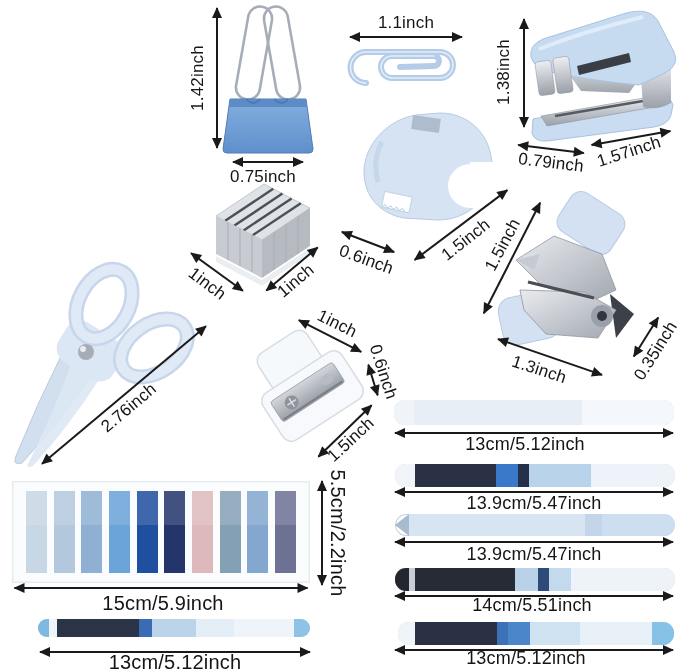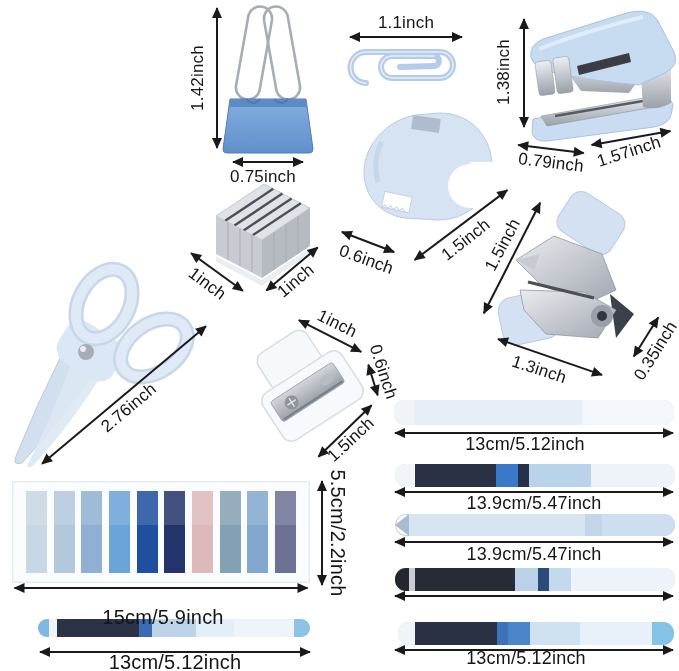--- a/index.html
+++ b/index.html
@@ -245,21 +245,22 @@
   <div class="lbl" style="left:466px;top:240px;transform:translate(-50%,-50%) rotate(-38deg)">1.5inch</div>
   <div class="lbl" style="left:503px;top:245px;transform:translate(-50%,-50%) rotate(-62deg)">1.5inch</div>
   <div class="lbl" style="left:539px;top:370px;transform:translate(-50%,-50%) rotate(18deg)">1.3inch</div>
   <div class="lbl" style="left:656px;top:351px;transform:translate(-50%,-50%) rotate(-58deg)">0.35inch</div>
   <div class="lbl" style="left:207px;top:284px;transform:translate(-50%,-50%) rotate(37deg)">1inch</div>
   <div class="lbl" style="left:296px;top:281px;transform:translate(-50%,-50%) rotate(-40deg)">1inch</div>
   <div class="lbl" style="left:129px;top:408px;transform:translate(-50%,-50%) rotate(-40deg)">2.76inch</div>
   <div class="lbl" style="left:337px;top:324px;transform:translate(-50%,-50%) rotate(26deg)">1inch</div>
   <div class="lbl" style="left:383px;top:372px;transform:translate(-50%,-50%) rotate(72deg)">0.6inch</div>
   <div class="lbl" style="left:351px;top:440px;transform:translate(-50%,-50%) rotate(-43deg)">1.5inch</div>
-  <div class="lbl big" style="left:163px;top:617px;transform:translate(-50%,-50%)">15cm/5.9inch</div>
+  <div class="lbl big" style="left:163px;top:603px;transform:translate(-50%,-50%)">15cm/5.9inch</div>
   <div class="lbl big" style="left:337px;top:533px;transform:translate(-50%,-50%) rotate(90deg)">5.5cm/2.2inch</div>
   <div class="lbl big" style="left:175px;top:662px;transform:translate(-50%,-50%)">13cm/5.12inch</div>
   <div class="lbl med" style="left:525px;top:444px;transform:translate(-50%,-50%)">13cm/5.12inch</div>
   <div class="lbl med" style="left:534px;top:503px;transform:translate(-50%,-50%)">13.9cm/5.47inch</div>
   <div class="lbl med" style="left:534px;top:554px;transform:translate(-50%,-50%)">13.9cm/5.47inch</div>
+  <div class="lbl med" style="left:532px;top:605px;transform:translate(-50%,-50%)">14cm/5.51inch</div>
   <div class="lbl med" style="left:526px;top:658px;transform:translate(-50%,-50%)">13cm/5.12inch</div>
 
 </div>
 
 </body></html>

